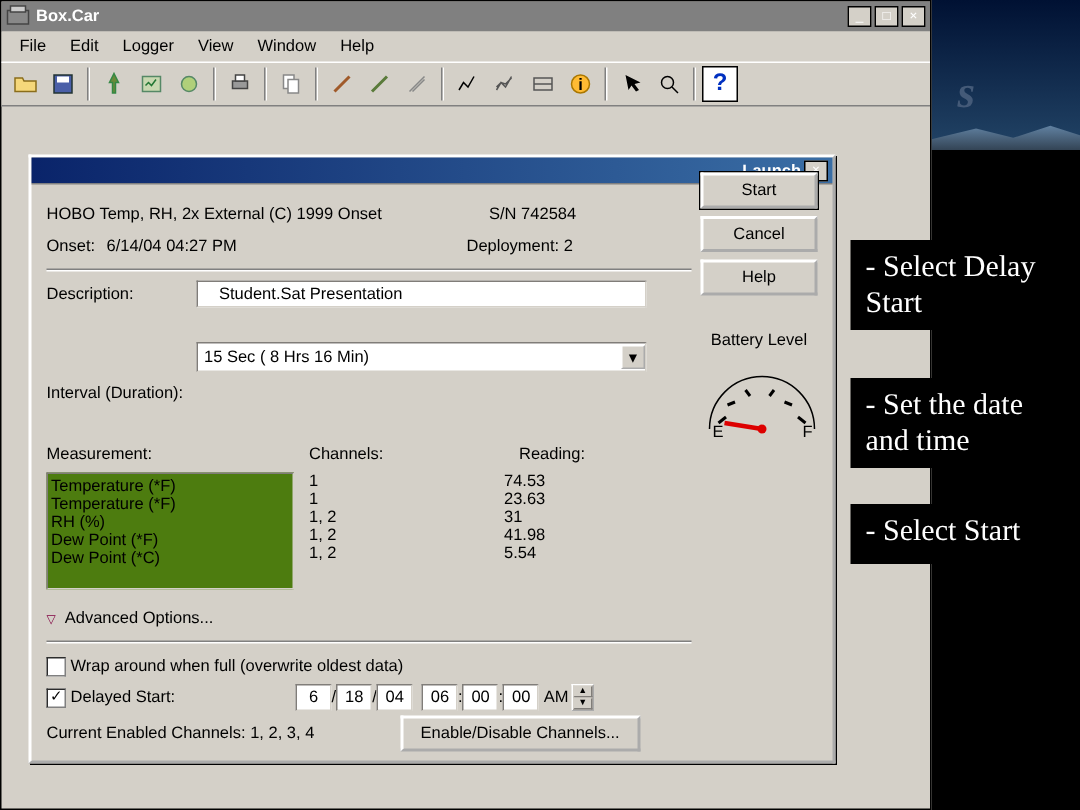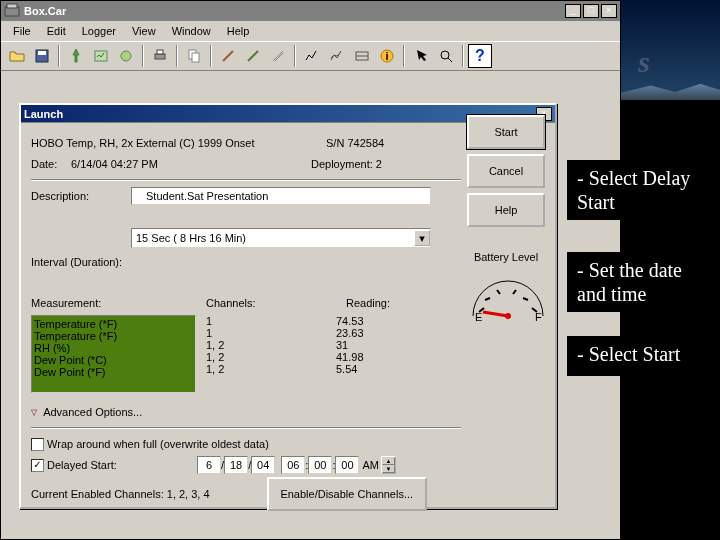--- a/index.html
+++ b/index.html
@@ -15,27 +15,27 @@
 .menubar { height: 20px; display: flex; align-items: center; padding: 0 4px; background: #d4d0c8; }
 .menuitem { padding: 2px 8px; cursor: default; }
 .toolbar { height: 30px; display: flex; align-items: center; padding: 2px 4px; background: #d4d0c8; border-top: 1px solid #fff; border-bottom: 1px solid #808080; gap: 1px; }
 .tb-group { display: flex; gap: 1px; }
 .tb-sep { width: 2px; height: 22px; border-left: 1px solid #808080; border-right: 1px solid #fff; margin: 0 3px; }
 .tb-btn { width: 24px; height: 24px; background: #d4d0c8; border: 1px solid #d4d0c8; display: flex; align-items: center; justify-content: center; }
 .tb-btn svg { width: 16px; height: 16px; }
 
 
 .dialog { position: absolute; left: 19px; top: 103px; width: 538px; height: 406px; background: #d4d0c8; border: 2px outset #fff; box-shadow: 1px 1px 0 #000; }
-.dialog .titlebar { background: linear-gradient(to right, #0a246a, #3a6ea5); color: #fff; height: 18px; }
+.dialog .titlebar { background: linear-gradient(to right, #0a246a, #3a6ea5); color: #fff; height: 18px; text-align: right; }
 .dialog-body { padding: 8px 10px; }
 .row { display: flex; align-items: center; margin: 3px 0; min-height: 18px; }
 .label { color: #000; }
 .field { background: #fff; border: 1px inset #d4d0c8; padding: 1px 14px; height: 18px; }
 .hr { border-top: 1px solid #808080; border-bottom: 1px solid #fff; margin: 6px 0; }
-.btn { background: #d4d0c8; border: 2px outset #fff; min-width: 70px; height: 34px; display: inline-flex; align-items: center; justify-content: center; padding: 0 8px; }
+.btn { background: #d4d0c8; border: 2px outset #fff; min-width: 70px; height: 24px; display: inline-flex; align-items: center; justify-content: center; padding: 0 8px; }
 .btn.default { box-shadow: 0 0 0 1px #000; }
 .right-col { position: absolute; right: 10px; top: 10px; width: 78px; display: flex; flex-direction: column; gap: 5px; }
 .combo { display: flex; background: #fff; border: 1px inset #d4d0c8; height: 20px; align-items: center; }
 .combo span { flex: 1; padding: 0 4px; }
 .combo .dd { width: 16px; height: 16px; background: #d4d0c8; border: 1px outset #fff; display: flex; align-items: center; justify-content: center; }
 .col-header { font-weight: normal; }
 .measurement-list { background: #4d7c0f; border: 1px inset #d4d0c8; padding: 2px; width: 165px; height: 78px; }
 .channels-col { width: 140px; }
 .reading-col { width: 100px; }
 .adv { color: #000; display: flex; align-items: center; gap: 6px; }
@@ -235,21 +235,21 @@
       </div>
     </div>
 
     <div style="width:430px;">
       <div class="row">
         <span class="label" style="width:295px;">HOBO Temp, RH, 2x External (C) 1999 Onset</span>
         <span class="label">S/N</span>&nbsp;
         <span class="label">742584</span>
       </div>
       <div class="row">
-        <span class="label" style="width:40px;">Date:</span>
+        <span class="label" style="width:40px;">Onset:</span>
         <span class="label" style="width:240px;">6/14/04 04:27 PM</span>
         <span class="label">Deployment:</span>&nbsp;
         <span class="label">2</span>
       </div>
 
       <div class="hr"></div>
 
       <div class="row">
         <span class="label" style="width:100px;">Description:</span>
         <input class="field" style="width: 300px;" value="Student.Sat Presentation">
@@ -265,22 +265,22 @@
       <div class="row" style="margin-top:26px;">
         <span class="col-header" style="width:175px;">Measurement:</span>
         <span class="col-header channels-col">Channels:</span>
         <span class="col-header reading-col">Reading:</span>
       </div>
       <div class="row" style="align-items:flex-start;">
         <div class="measurement-list">
           <div>Temperature (*F)</div>
           <div>Temperature (*F)</div>
           <div>RH (%)</div>
+          <div>Dew Point (*F)</div>
           <div>Dew Point (*C)</div>
-          <div>Dew Point (*F)</div>
         </div>
         <div class="channels-col" style="padding-left:10px;">
           <div>1</div>
           <div>1</div>
           <div>1, 2</div>
           <div>1, 2</div>
           <div>1, 2</div>
         </div>
         <div class="reading-col">
           <div>74.53</div>

